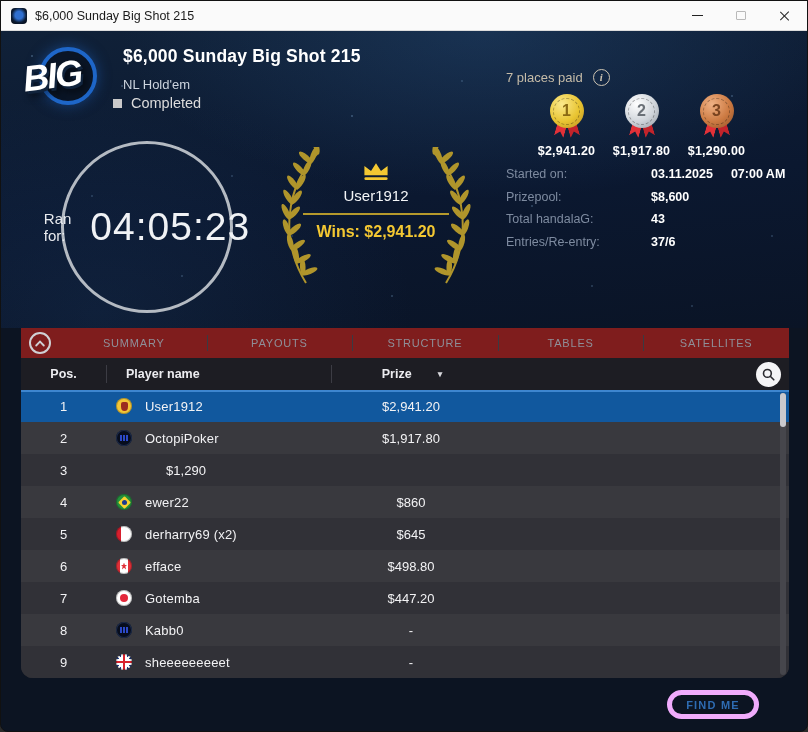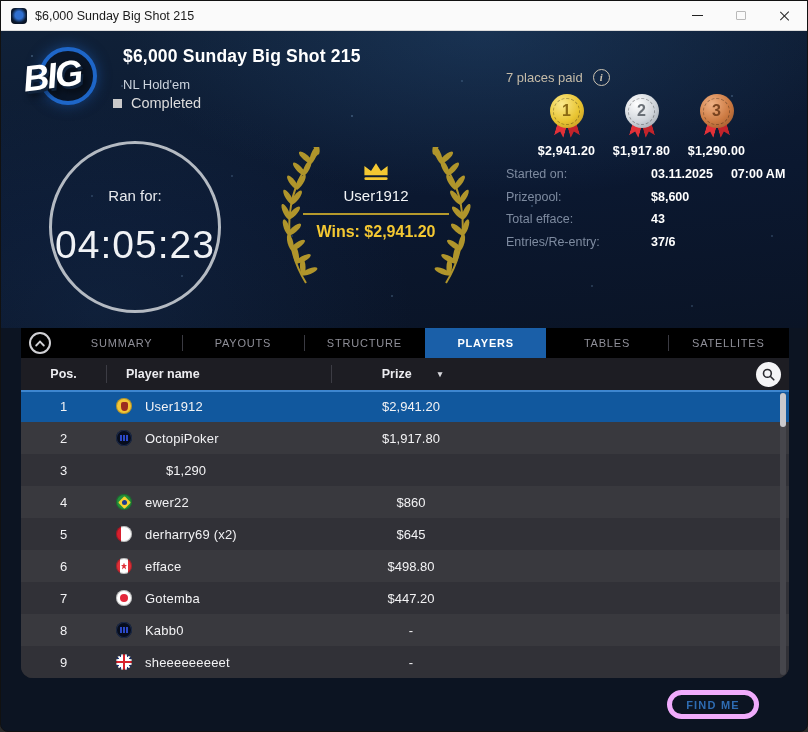--- a/index.html
+++ b/index.html
@@ -42,22 +42,22 @@
                     background:#0a1526; border:4px solid #1e66c8; box-shadow:0 0 14px rgba(30,102,200,.5); }
   .big-logo .big-text { position:absolute; left:4px; top:14px; font-size:36px; font-weight:900; font-style:italic;
                         color:#fff; transform:rotate(-7deg); letter-spacing:-2px;
                         text-shadow:2px 3px 0 #10233c, 4px 6px 7px rgba(0,0,0,.65); }
 
   .h-title { position:absolute; left:122px; top:15px; font-size:17.5px; font-weight:bold; letter-spacing:.2px; }
   .h-sub { position:absolute; left:122px; top:46px; font-size:13px; color:#ccd4de; }
   .h-status { position:absolute; left:112px; top:64px; font-size:14.5px; color:#dcdcdc; display:flex; align-items:center; gap:9px; }
   .status-square { width:9px; height:9px; background:#c9c9c9; display:inline-block; }
 
-  .timer { position:absolute; left:48px; top:110px; width:172px; height:172px; border-radius:50%;
-           border:3px solid #b4bac2; display:flex; flex-direction:column; align-items:center; justify-content:center; gap:19px; }
+  .timer { position:absolute; left:60px; top:110px; width:172px; height:172px; border-radius:50%;
+           border:3px solid #b4bac2; display:flex; flex-direction:row; align-items:center; justify-content:center; gap:19px; }
   .timer-label { font-size:15px; color:#e8eaee; }
   .timer-value { font-size:39px; font-weight:300; color:#f0f2f5; letter-spacing:1px; }
 
   .winner { position:absolute; left:300px; top:130px; width:150px; text-align:center; }
   .crown-wrap { height:22px; display:flex; justify-content:center; }
   .w-name { font-size:15px; color:#f3f5f7; margin-top:4px; }
   .w-line { height:2px; background:#b5992c; margin:9px 2px 8px; }
   .w-wins { font-size:16px; font-weight:bold; color:#f4c832; }
   .laurel { position:absolute; top:-14px; }
   .laurel-l { left:-40px; }
@@ -87,21 +87,21 @@
   .info-row { display:flex; font-size:12.5px; align-items:baseline; }
   .info-label { width:145px; color:#7e8ba0; flex:none; }
   .info-value { font-weight:bold; color:#fff; }
   .info-value2 { font-weight:bold; color:#fff; margin-left:18px; }
 
   
   .lower { flex:1; background:#0c1422; position:relative; }
   .panel { position:absolute; left:20px; top:0; width:768px; height:350px; border-radius:0 0 12px 12px;
            overflow:hidden; display:flex; flex-direction:column; background:#2f2f34; }
 
-  .tabbar { height:30px; flex:none; background:#000000; display:flex; align-items:stretch; }
+  .tabbar { height:30px; flex:none; background:#7f1d1d; display:flex; align-items:stretch; }
   .collapse-btn { width:22px; height:22px; margin:0 10px 0 8px; border-radius:50%; border:2px solid #d0d0d4;
                   background:transparent; display:flex; align-items:center; justify-content:center; align-self:center; flex:none; cursor:pointer; }
   .tab { flex:1; display:flex; align-items:center; justify-content:center; font-size:11px; letter-spacing:.8px;
          color:#8f8f98; position:relative; cursor:pointer; }
   .tab + .tab::before { content:""; position:absolute; left:0; top:7px; bottom:7px; width:1px; background:#3a3a42; }
   .tab.active { background:#1a5fa8; color:#fff; font-weight:bold; }
   .tab.active::before, .tab.active + .tab::before { display:none; }
 
   .thead { height:32px; flex:none; background:#1d1d23; display:flex; align-items:center;
            color:#ececf0; font-size:12.5px; font-weight:bold; }
@@ -291,21 +291,21 @@
     <span class="info-label">Started on:</span>
     <span class="info-value">03.11.2025</span>
     <span class="info-value2">07:00 AM</span>
   </div>
           <div class="info-row">
     <span class="info-label">Prizepool:</span>
     <span class="info-value">$8,600</span>
 
   </div>
           <div class="info-row">
-    <span class="info-label">Total efface:</span>
+    <span class="info-label">Total handalaG:</span>
     <span class="info-value">43</span>
 
   </div>
           <div class="info-row">
     <span class="info-label">Entries/Re-entry:</span>
     <span class="info-value">37/6</span>
 
   </div>
         </div>
     </div>
@@ -322,23 +322,20 @@
         </button>
         <div style="display:flex; flex:1;">
             <div class="tab">
     <span>SUMMARY</span>
   </div>
             <div class="tab">
     <span>PAYOUTS</span>
   </div>
             <div class="tab">
     <span>STRUCTURE</span>
-  </div>
-            <div class="tab active">
-    <span>PLAYERS</span>
   </div>
             <div class="tab">
     <span>TABLES</span>
   </div>
             <div class="tab">
     <span>SATELLITES</span>
   </div>
           </div>
       </div>
 

